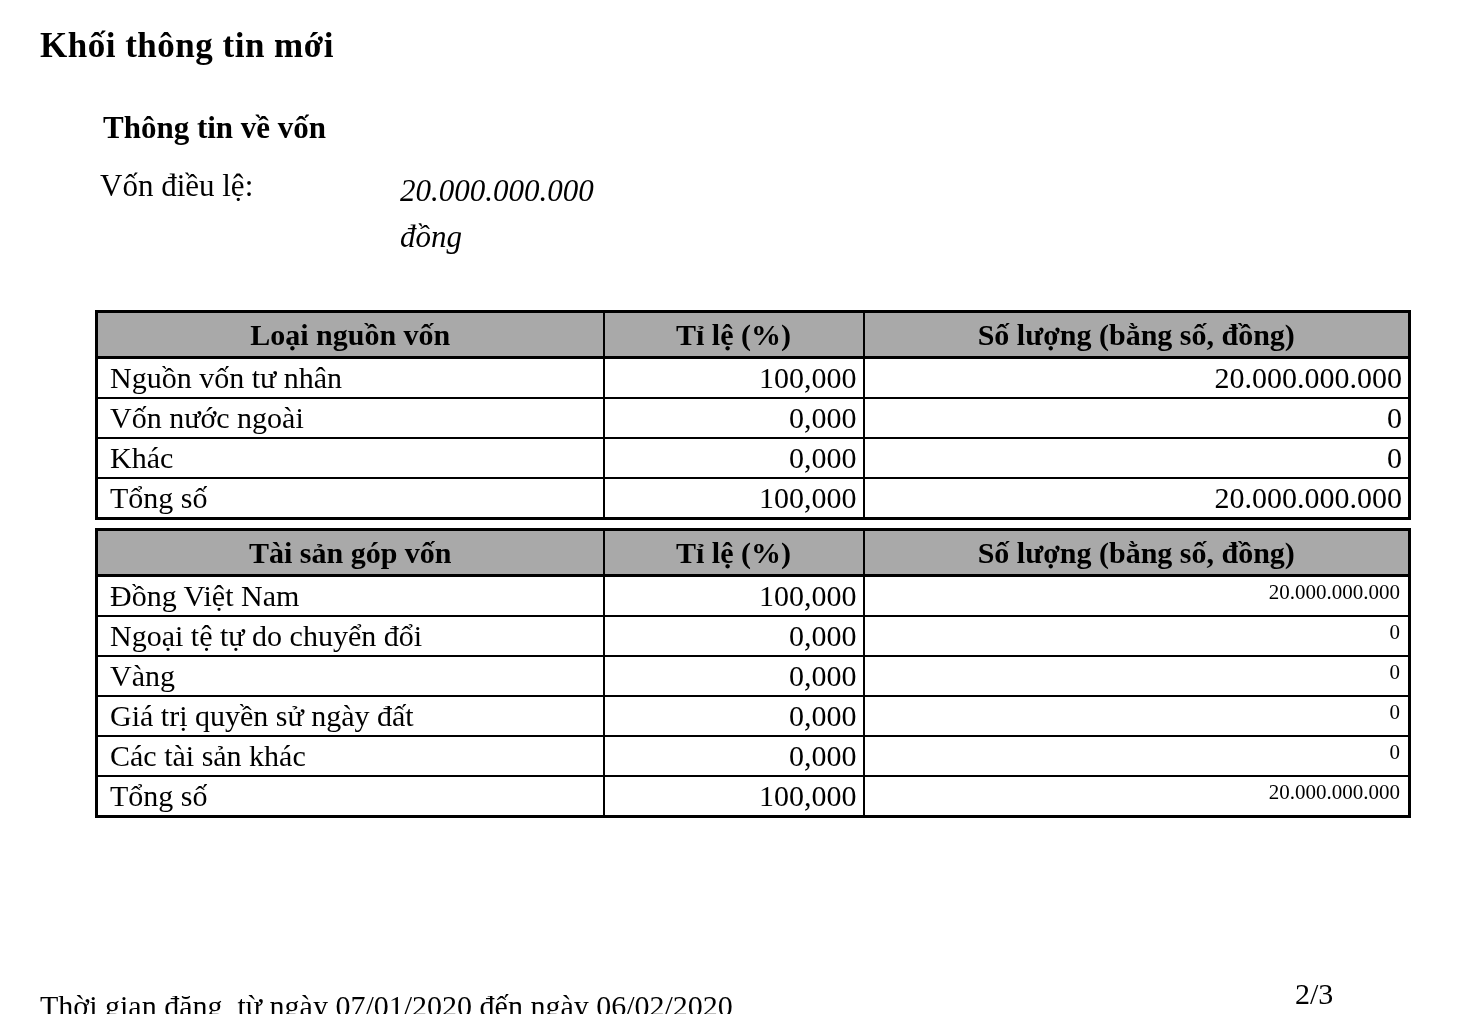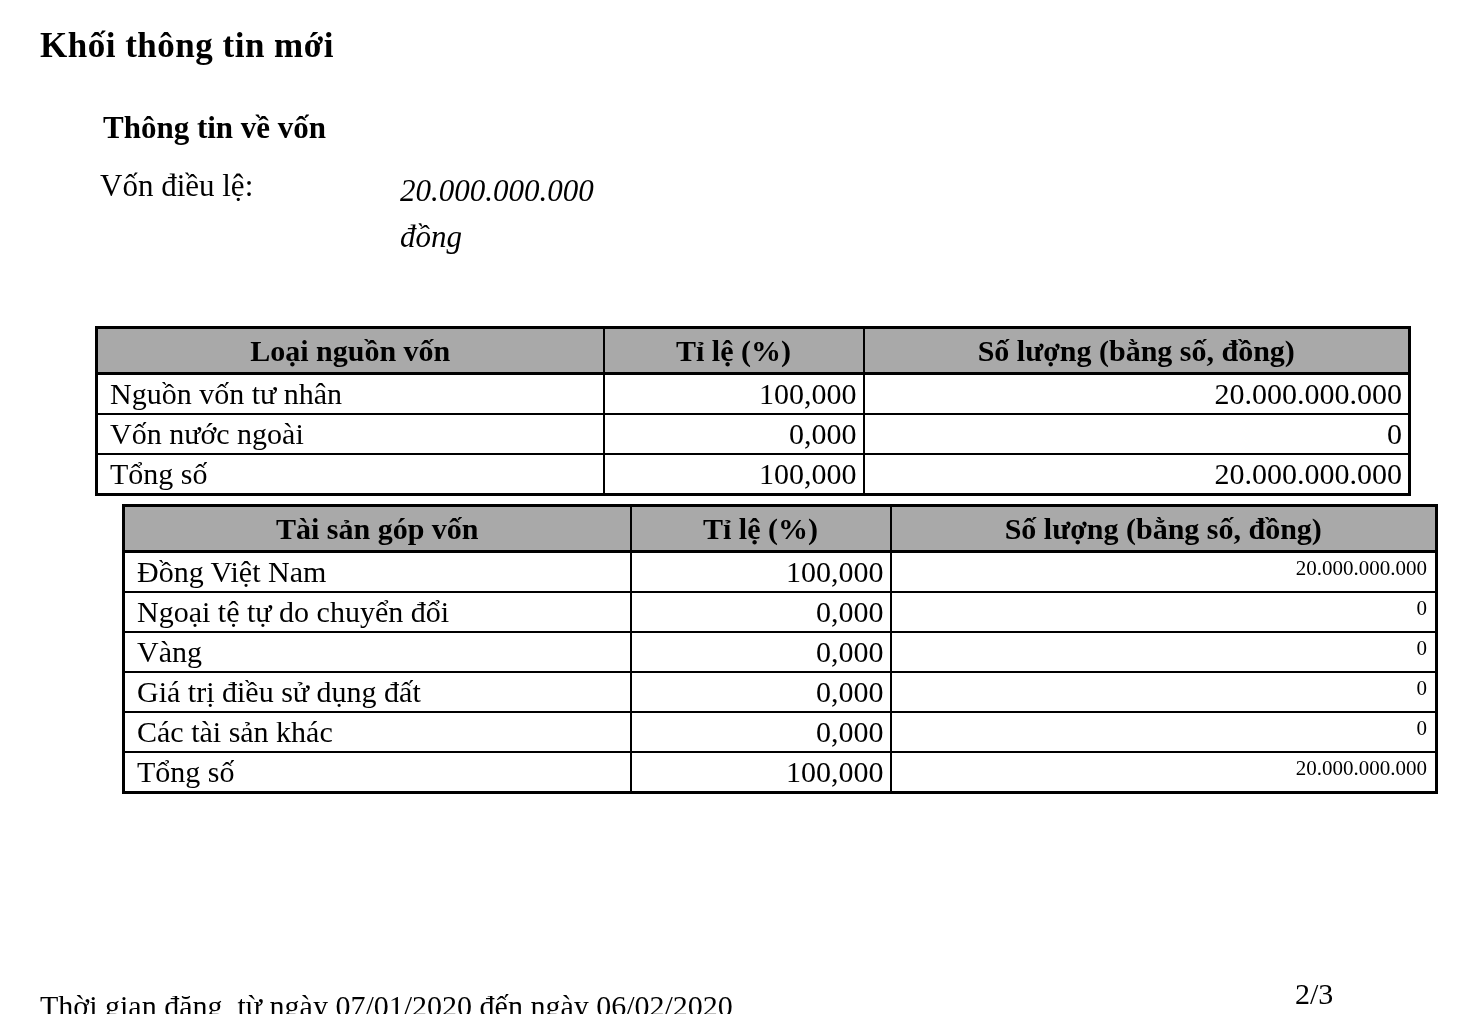--- a/index.html
+++ b/index.html
@@ -45,26 +45,26 @@
     position: absolute;
     left: 95px; top: 310px;
     width: 1315px;
   }
   table {
     border-collapse: collapse;
     table-layout: fixed;
     width: 1313px;
     font-size: 30px;
   }
-  table.second { margin-top: 8px; margin-left: 27px; }
+  table.second { margin-top: 8px; }
   col.c1 { width: 507px; }
   col.c2 { width: 260px; }
   col.c3 { width: 546px; }
   th, td { border: 2px solid #000000; }
-  table { border: 3px solid #000000; margin-top: 16px; }
+  table { border: 3px solid #000000; }
   th {
     background: #a9a9a9;
     font-weight: bold;
     text-align: center;
     height: 46px;
     border-bottom: 3px solid #000000;
     padding: 0 4px;
   }
   td {
     height: 40px;
@@ -131,20 +131,25 @@
           <td class="name">Nguồn vốn tư nhân</td>
           <td class="num">100,000</td>
           <td class="num">20.000.000.000</td>
         </tr>
         <tr>
           <td class="name">Vốn nước ngoài</td>
           <td class="num">0,000</td>
           <td class="num">0</td>
         </tr>
         <tr>
+          <td class="name">Khác</td>
+          <td class="num">0,000</td>
+          <td class="num">0</td>
+        </tr>
+        <tr>
           <td class="name">Tổng số</td>
           <td class="num">100,000</td>
           <td class="num">20.000.000.000</td>
         </tr>
       </tbody>
     </table>
 
     <table class="second">
       <colgroup>
           <col class="c1">
@@ -168,21 +173,21 @@
           <td class="name">Ngoại tệ tự do chuyển đổi</td>
           <td class="num">0,000</td>
           <td class="small-num">0</td>
         </tr>
         <tr>
           <td class="name">Vàng</td>
           <td class="num">0,000</td>
           <td class="small-num">0</td>
         </tr>
         <tr>
-          <td class="name">Giá trị điều sử dụng đất</td>
+          <td class="name">Giá trị quyền sử ngày đất</td>
           <td class="num">0,000</td>
           <td class="small-num">0</td>
         </tr>
         <tr>
           <td class="name">Các tài sản khác</td>
           <td class="num">0,000</td>
           <td class="small-num">0</td>
         </tr>
         <tr>
           <td class="name">Tổng số</td>

